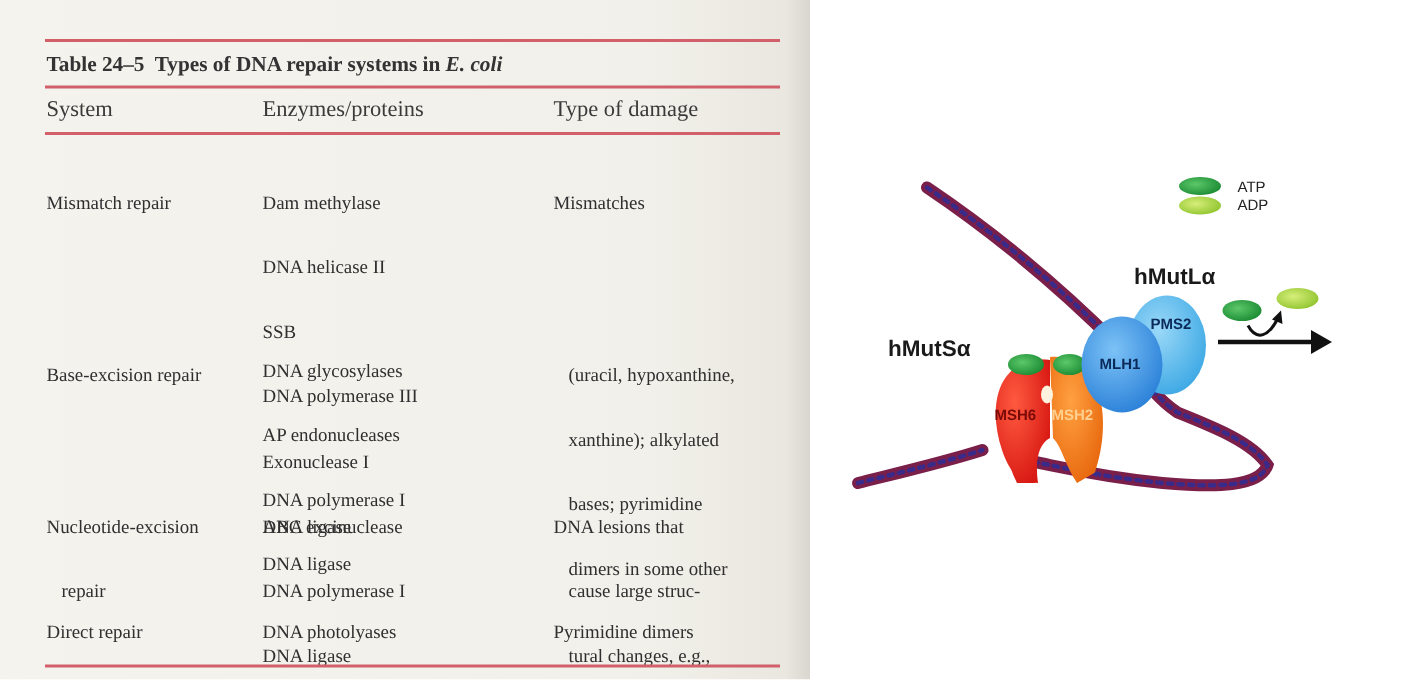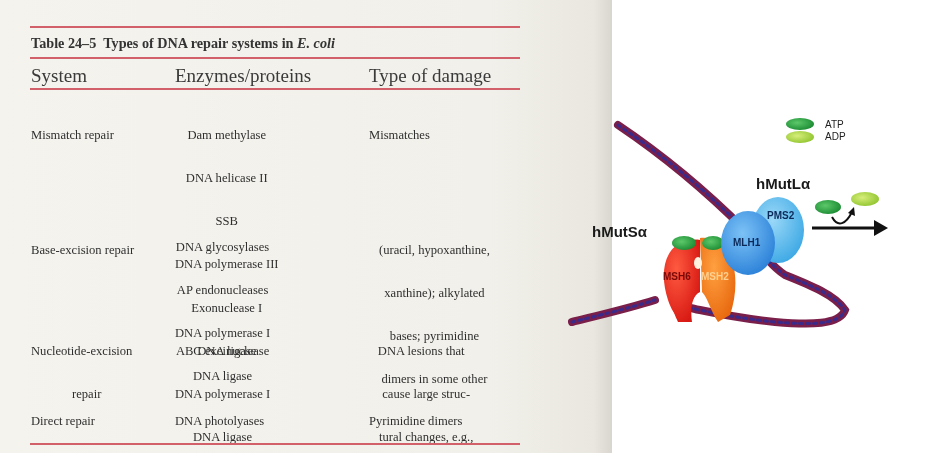--- a/index.html
+++ b/index.html
@@ -1,24 +1,24 @@
 <!DOCTYPE html>
 <html><head>
 <meta charset="utf-8">
 <style>
   html, body { margin:0; padding:0; }
   body { width:936px; height:453px; background:#ffffff; position:relative; overflow:hidden;
          font-family:"Liberation Serif", "DejaVu Serif", serif; }
-  .page { position:absolute; left:0; top:0; width:612px; height:453px;
+  .page { position:absolute; left:0; top:0; width:540px; height:453px;
           background:linear-gradient(90deg,#f4f3ee 0%,#f1f0ea 80%,#e9e7df 97%,#d8d6cf 100%); }
   .rule { position:absolute; left:30px; width:490px; height:2px; background:#d2606a; }
   .table-title { position:absolute; left:31px; top:35px; font-size:14.2px; font-weight:bold; color:#333; white-space:nowrap; }
   .table-title i { font-weight:bold; }
-  .hdr { position:absolute; top:65px; font-size:19px; color:#3a3a3a; white-space:nowrap; }
-  .cell { position:absolute; font-size:12.6px; line-height:14.4px; color:#2f2f2f; white-space:pre;text-align:center; }
+  .hdr { position:absolute; top:65px; font-size:15px; color:#3a3a3a; white-space:nowrap; }
+  .cell { position:absolute; font-size:12.6px; line-height:14.4px; color:#2f2f2f; white-space:pre; }
   .indent { padding-left:10px; }
   .diagram { position:absolute; left:560px; top:100px; width:340px; height:240px; }
   .lbl { font-family:"Liberation Sans", "DejaVu Sans", sans-serif; }
 </style>
 </head>
 <body>
 
 <div class="page">
   <div class="rule" style="top:26px"></div>
   <div class="table-title">

